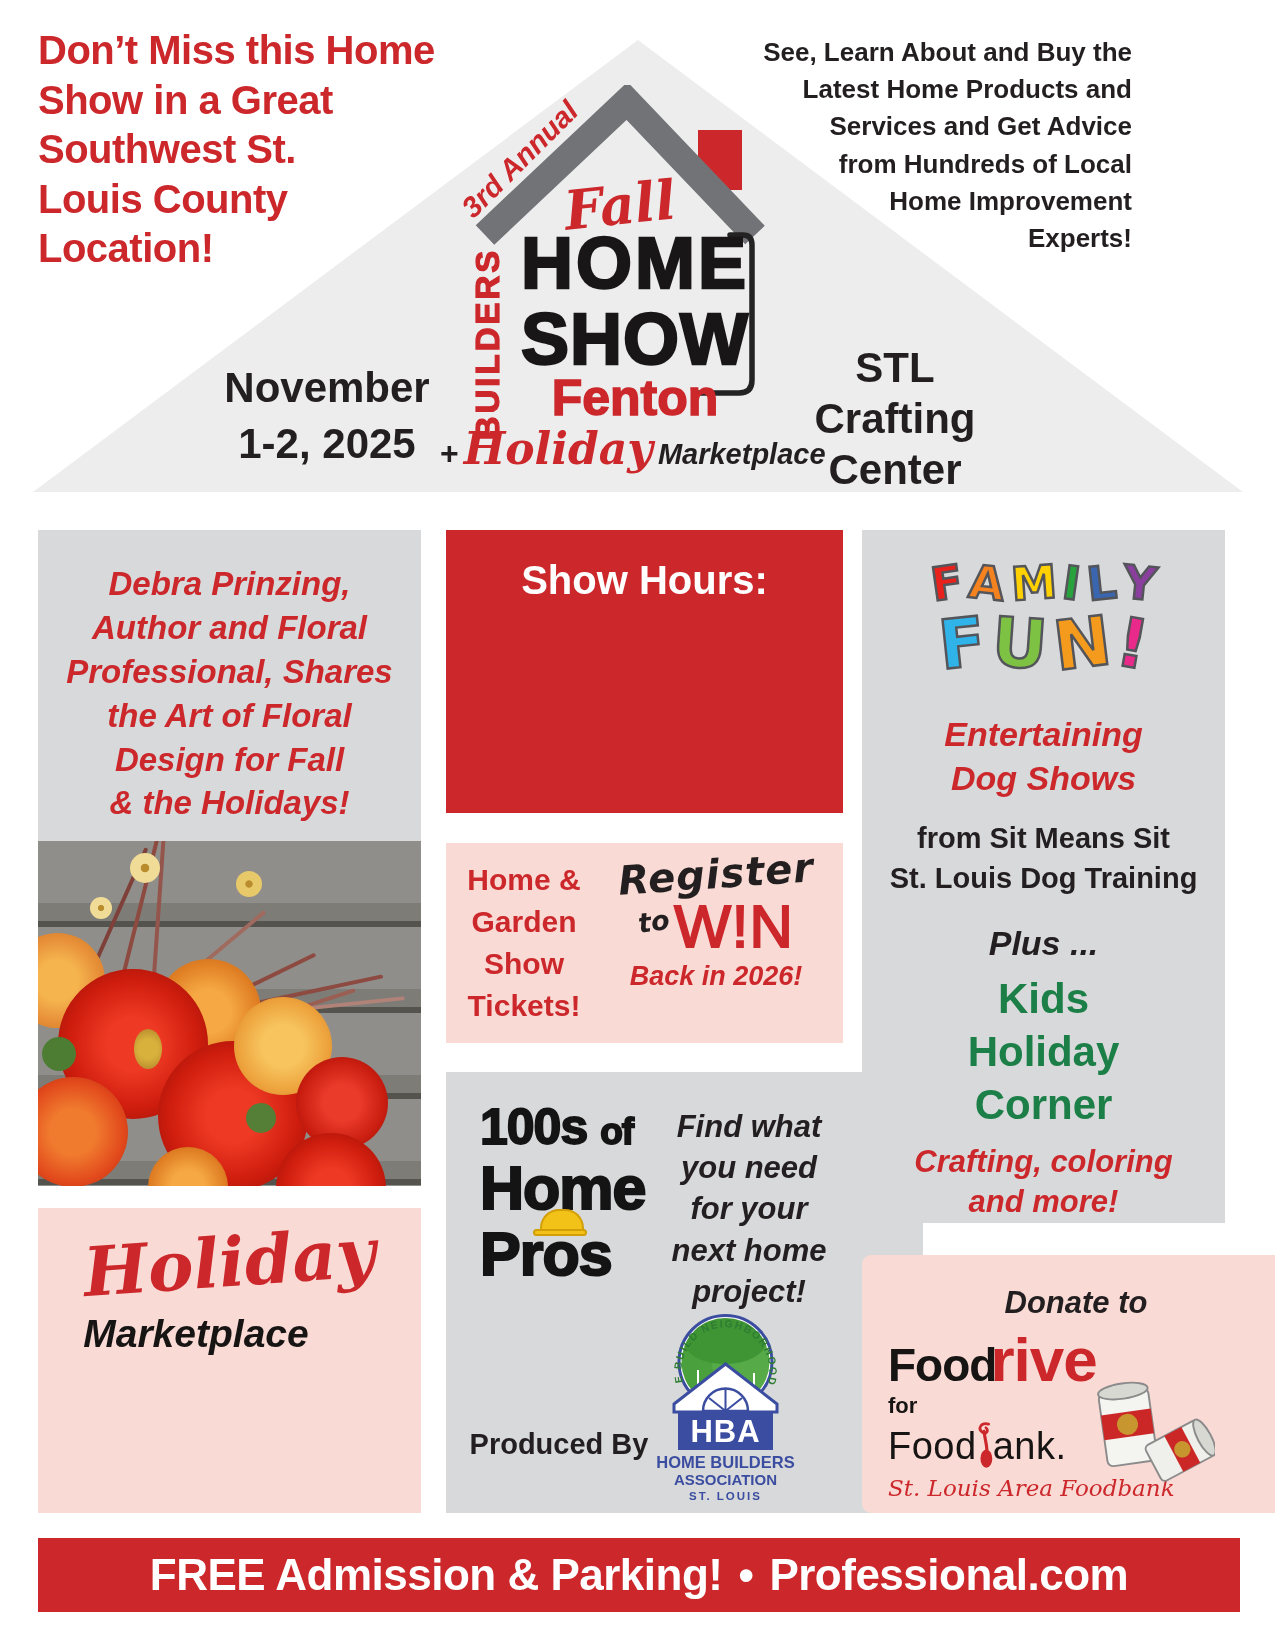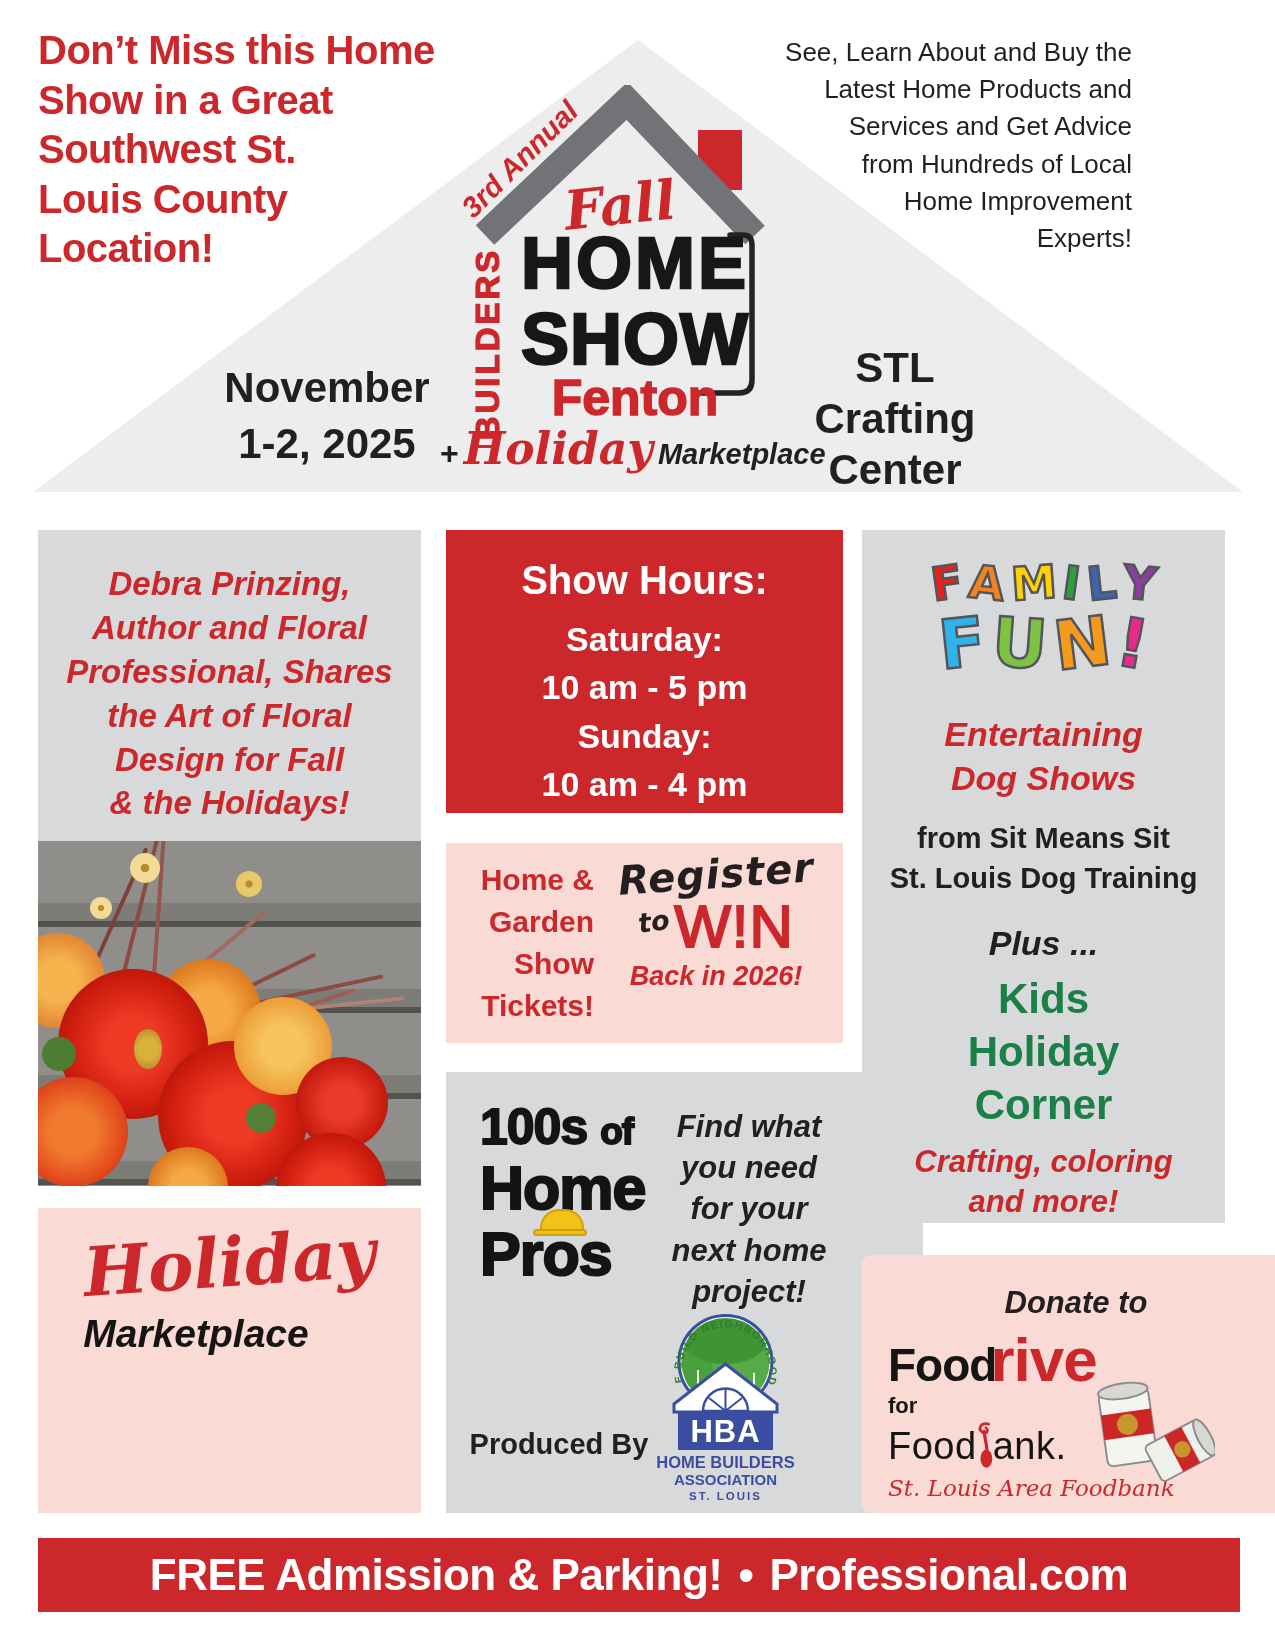--- a/index.html
+++ b/index.html
@@ -17,21 +17,21 @@
     background:var(--triangle-gray,#ededee);
     clip-path:polygon(50% 0,0 100%,100% 100%);
   }
   .headline{
     left:38px;top:26px;width:445px;
     color:var(--brand-red,#cc272b);
     font-size:40px;font-weight:bold;line-height:1.24;letter-spacing:-0.5px;
   }
   .intro{
     left:640px;top:34px;width:492px;text-align:right;
-    font-size:26px;font-weight:normal;line-height:1.43;
+    font-size:26px;font-weight:bold;line-height:1.43;
   }
   .date-block{
     left:197px;top:360px;width:260px;text-align:center;
     font-size:42px;font-weight:bold;line-height:1.33;
   }
   .venue-block{
     left:790px;top:342px;width:210px;text-align:center;
     font-size:42px;font-weight:bold;line-height:1.22;
   }
 
@@ -106,21 +106,21 @@
     position:absolute;left:0;top:190px;width:100%;text-align:center;
     font-size:33px;font-weight:bold;line-height:1.42;color:#171414;
   }
 
   .hours-card{left:446px;top:530px;width:397px;height:283px;color:#ffffff;text-align:center;}
   .hours-title{padding-top:28px;font-size:40px;font-weight:bold;}
   .hours-schedule{margin-top:12px;font-size:34px;font-weight:bold;line-height:1.42;}
 
   .win-card{left:446px;top:843px;width:397px;height:200px;}
   .win-tickets{
-    position:absolute;left:8px;top:16px;width:140px;text-align:right;
+    position:absolute;left:8px;top:16px;width:140px;text-align:center;
     color:var(--brand-red,#cc272b);font-size:30px;font-weight:bold;line-height:1.4;
   }
   .win-right{position:absolute;left:148px;top:8px;width:244px;text-align:center;}
   .win-register{
     font-size:40px;font-weight:bold;font-style:italic;transform:rotate(-4deg);
     font-family:"DejaVu Sans", sans-serif;letter-spacing:1px;
   }
   .win-to{
     display:inline-block;font-size:27px;font-weight:bold;font-style:italic;
     font-family:"DejaVu Sans", sans-serif;transform:translateY(-16px) rotate(-8deg);
@@ -270,24 +270,20 @@
   <div class="fl" style="left:96px;top:188px;width:28px;height:40px;background:radial-gradient(circle,#d8b13c 0 40%,#b0812a 100%);"></div>
 </div>
 
 <div class="card pink-card holiday-card">
   <div class="hm-script">Holiday</div>
   <div class="hm-word">Marketplace</div>
 </div>
 
 <div class="card red-card hours-card">
   <div class="hours-title">Show Hours:</div>
-  <div class="hours-schedule pre">Saturday:
-10 am - 5 pm
-Sunday:
-10 am - 4 pm</div>
 </div>
 
 <div class="card pink-card win-card">
   <div class="win-tickets pre">Home &amp;
 Garden
 Show
 Tickets!</div>
   <div class="win-right">
     <div class="win-register">Register</div>
     <div>

